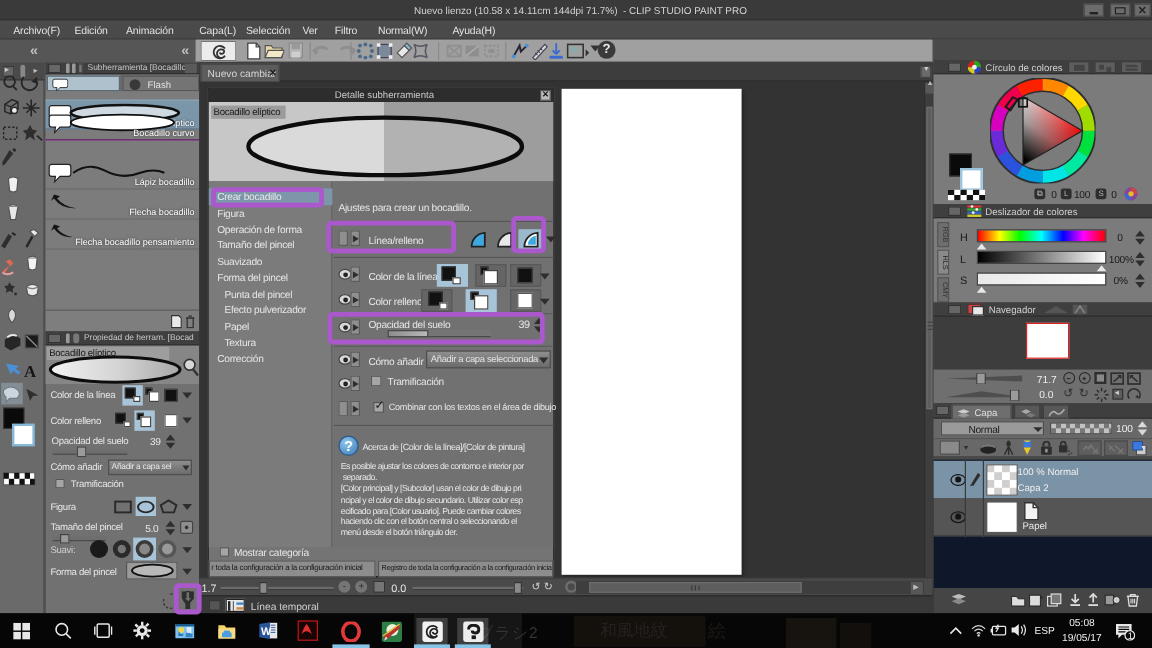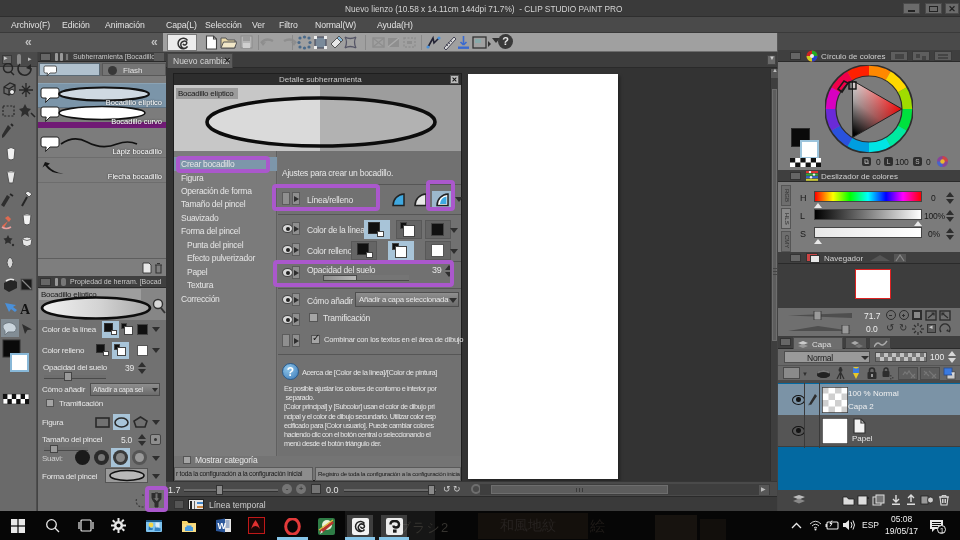--- a/index.html
+++ b/index.html
@@ -240,21 +240,21 @@
   <div class="abs" style="left:0;top:24px;width:128px;height:182px;background:#7c7c7c;">
 
     <div class="abs" style="left:0;top:7px;width:128px;height:25px;background:#7b95a9;border-top:1px solid #8aa3b5;border-bottom:1px solid #5f7485;">
       <svg class="abs" style="left:2px;top:2px;" width="124" height="20" viewBox="0 0 124 20">
         <path d="M3 2 h14 a2 2 0 0 1 2 2 v6 a2 2 0 0 1 -2 2 h-7 l-4.5 4.5 l0.7 -4.5 h-3.2 a2 2 0 0 1 -2 -2 v-6 a2 2 0 0 1 2 -2" fill="#ffffff" stroke="#222" stroke-width="1"></path>
         <ellipse cx="64" cy="8" rx="45" ry="6.5" fill="#cfd9e2" stroke="#111" stroke-width="2.2"></ellipse>
       </svg>
       <span class="abs" style="right:4px;top:14px;font-size:7.5px;color:#fff;text-shadow:0 0 2px #333;">Bocadillo elíptico</span>
     </div>
 
-    <div class="abs" style="left:0;top:27px;width:128px;height:25px;border-bottom:6px solid #701a75;">
+    <div class="abs" style="left:0;top:16px;width:128px;height:25px;border-bottom:1px solid #701a75;">
       <svg class="abs" style="left:2px;top:2px;" width="124" height="20" viewBox="0 0 124 20">
         <path d="M3 2 h14 a2 2 0 0 1 2 2 v6 a2 2 0 0 1 -2 2 h-7 l-4.5 4.5 l0.7 -4.5 h-3.2 a2 2 0 0 1 -2 -2 v-6 a2 2 0 0 1 2 -2" fill="#ffffff" stroke="#222" stroke-width="1"></path>
         <ellipse cx="62" cy="8" rx="43" ry="6.5" fill="#ffffff" stroke="#111" stroke-width="1.6"></ellipse>
       </svg>
       <span class="abs" style="right:4px;top:14px;font-size:7.5px;color:#fff;text-shadow:0 0 2px #333;">Bocadillo curvo</span>
     </div>
 
     <div class="abs" style="left:0;top:57px;width:128px;height:25px;border-bottom:1px solid #6d6d6d;">
       <svg class="abs" style="left:2px;top:2px;" width="124" height="20" viewBox="0 0 124 20">
         <path d="M3 2 h14 a2 2 0 0 1 2 2 v6 a2 2 0 0 1 -2 2 h-7 l-4.5 4.5 l0.7 -4.5 h-3.2 a2 2 0 0 1 -2 -2 v-6 a2 2 0 0 1 2 -2" fill="#ffffff" stroke="#222" stroke-width="1"></path>
@@ -263,20 +263,26 @@
       <span class="abs" style="right:4px;top:14px;font-size:7.5px;color:#fff;text-shadow:0 0 2px #333;">Lápiz bocadillo</span>
     </div>
 
     <div class="abs" style="left:0;top:82px;width:128px;height:25px;border-bottom:1px solid #6d6d6d;">
       <svg class="abs" style="left:2px;top:2px;" width="124" height="20" viewBox="0 0 124 20">
         <path d="M5 2 l5 1.5 -2.5 2 q6 7 16 8 q-12 1 -18.5 -8 l-2.5 2 z" fill="#151515"></path>
       </svg>
       <span class="abs" style="right:4px;top:14px;font-size:7.5px;color:#fff;text-shadow:0 0 2px #333;">Flecha bocadillo</span>
     </div>
 
+    <div class="abs" style="left:0;top:107px;width:128px;height:25px;border-bottom:1px solid #6d6d6d;">
+      <svg class="abs" style="left:2px;top:2px;" width="124" height="20" viewBox="0 0 124 20">
+        <path d="M5 2 l5 1.5 -2.5 2 q5 6 13 7 q-10 1 -15.5 -7 l-2.5 2 z" fill="#151515"></path>
+      </svg>
+      <span class="abs" style="right:4px;top:14px;font-size:7.5px;color:#fff;text-shadow:0 0 2px #333;">Flecha bocadillo pensamiento</span>
+    </div>
   </div>
 
   <div class="abs" style="left:0;top:206px;width:128px;height:18px;background:#7e7e7e;border-top:1px solid #5e5e5e;">
     <svg class="abs" style="left:104px;top:3px;" width="22" height="12" viewBox="0 0 22 12">
       <path d="M1 1 h6 l2 2 v8 h-8 z" fill="#e8e8e8" stroke="#333" stroke-width="0.9"></path>
       <path d="M13 3 h7 M14 3 v8 h5 v-8 M15 1.5 h3" fill="none" stroke="#333" stroke-width="1.1"></path>
     </svg>
   </div>
 </div>
 
@@ -867,21 +873,21 @@
             <path d="M1 1 l5 5 M1 5 l3 -3 M6 1 l3 3" stroke="#777" stroke-width="1.1" fill="none"></path>
             <path d="M9 4 l4 4 M13 4 l-4 4" stroke="#777" stroke-width="1.2"></path>
           </svg>
         </span>
     <svg class="abs" style="left:165px;top:1px;" width="13" height="13" viewBox="0 0 13 13">
           <rect x="4" y="5" width="8" height="7" fill="#ccc" stroke="#444" stroke-width="0.8"></rect>
           <rect x="1" y="1" width="8" height="7" fill="#3a7ae0" stroke="#2a4a8a" stroke-width="0.8"></rect>
         </svg>
     <span class="abs" style="left:172px;top:5px;font-size:6px;color:#ddd;">▼</span>
   </div>
-  <div class="abs" style="left:0;top:350px;width:182px;height:128px;background:#0369a1;">
+  <div class="abs" style="left:0;top:350px;width:182px;height:128px;background:#0f172a;">
     <span class="abs" style="left:26px;top:0;width:1px;height:65px;background:#3a3a3a;z-index:5;"></span>
     <span class="abs" style="left:41px;top:0;width:1px;height:65px;background:#3a3a3a;z-index:5;"></span>
 
     <div class="abs" style="left:0;top:1px;width:182px;height:31px;background:#7b93a6;">
       <span class="abs eye2" style="left:14px;top:11px;"></span>
       <svg class="abs" style="left:29px;top:8px;" width="11" height="14" viewBox="0 0 11 14">
             <path d="M2 12 L8 2 L10 4 L4 13 Z M1.5 13.5 l2 -1 l-1.6 -1" fill="#2e2e2e"></path>
           </svg>
       <svg class="abs" style="left:44px;top:3px;" width="26" height="26" viewBox="0 0 26 26">
             <rect width="26" height="26" fill="#fff"></rect>

